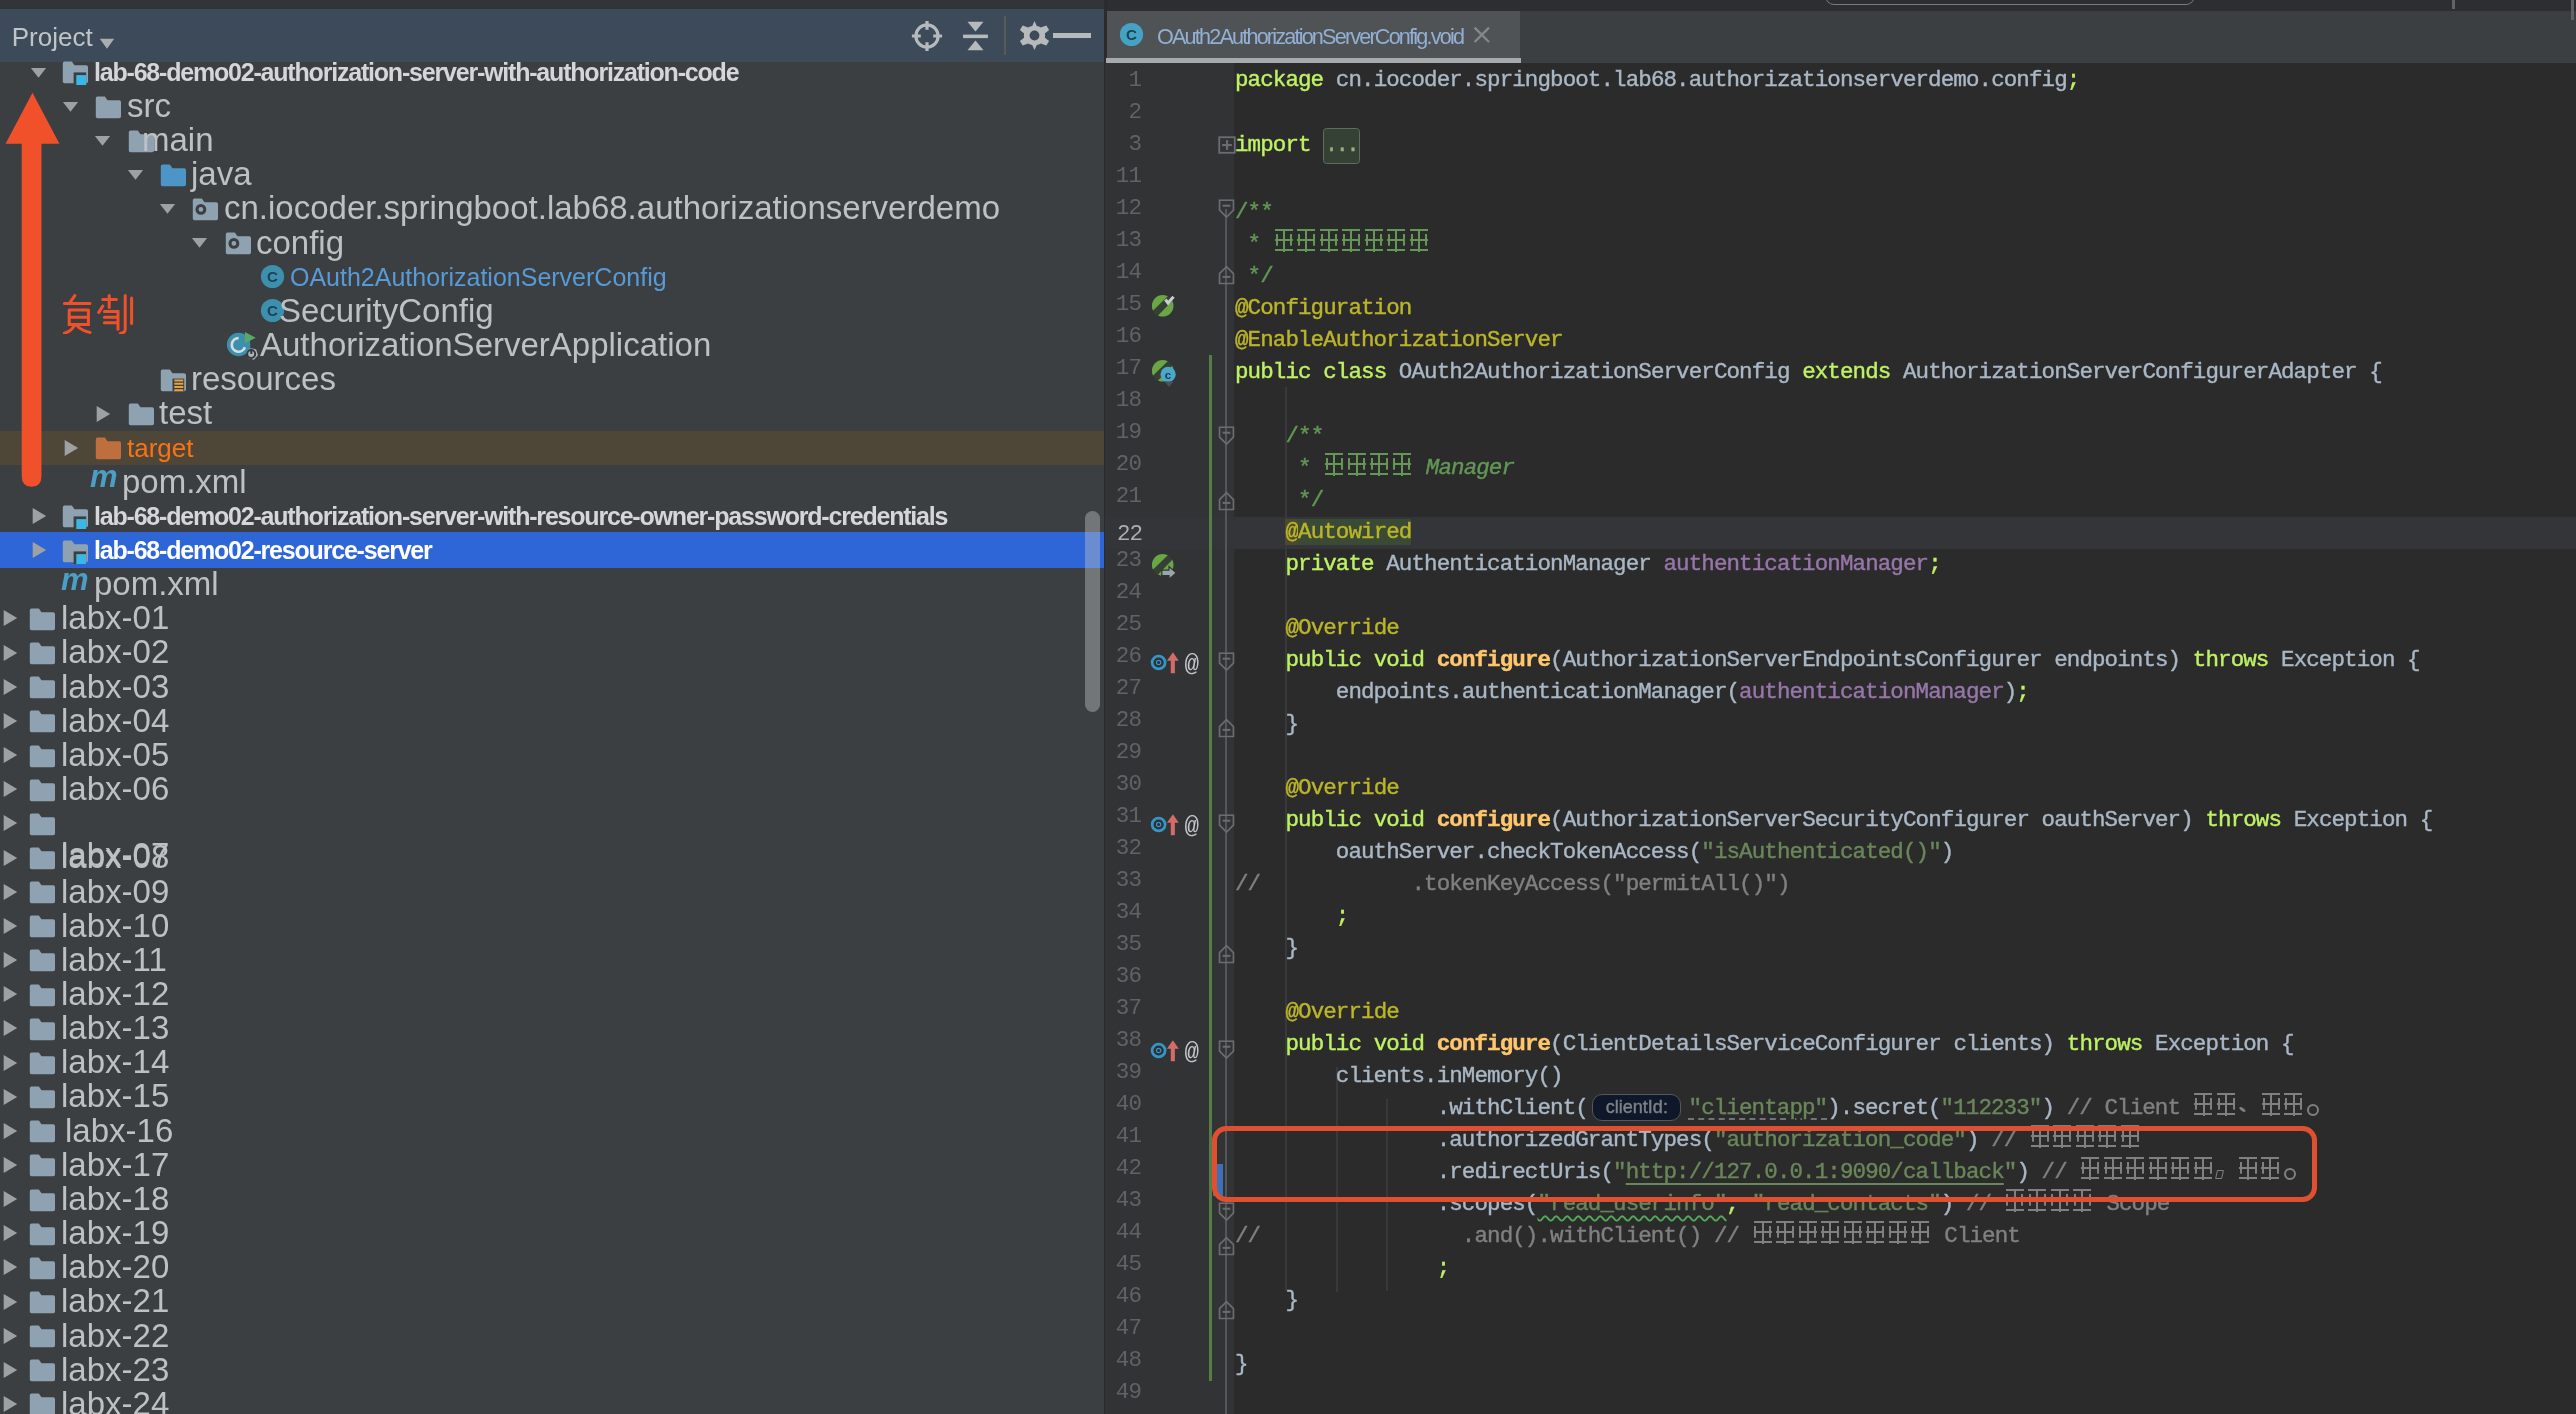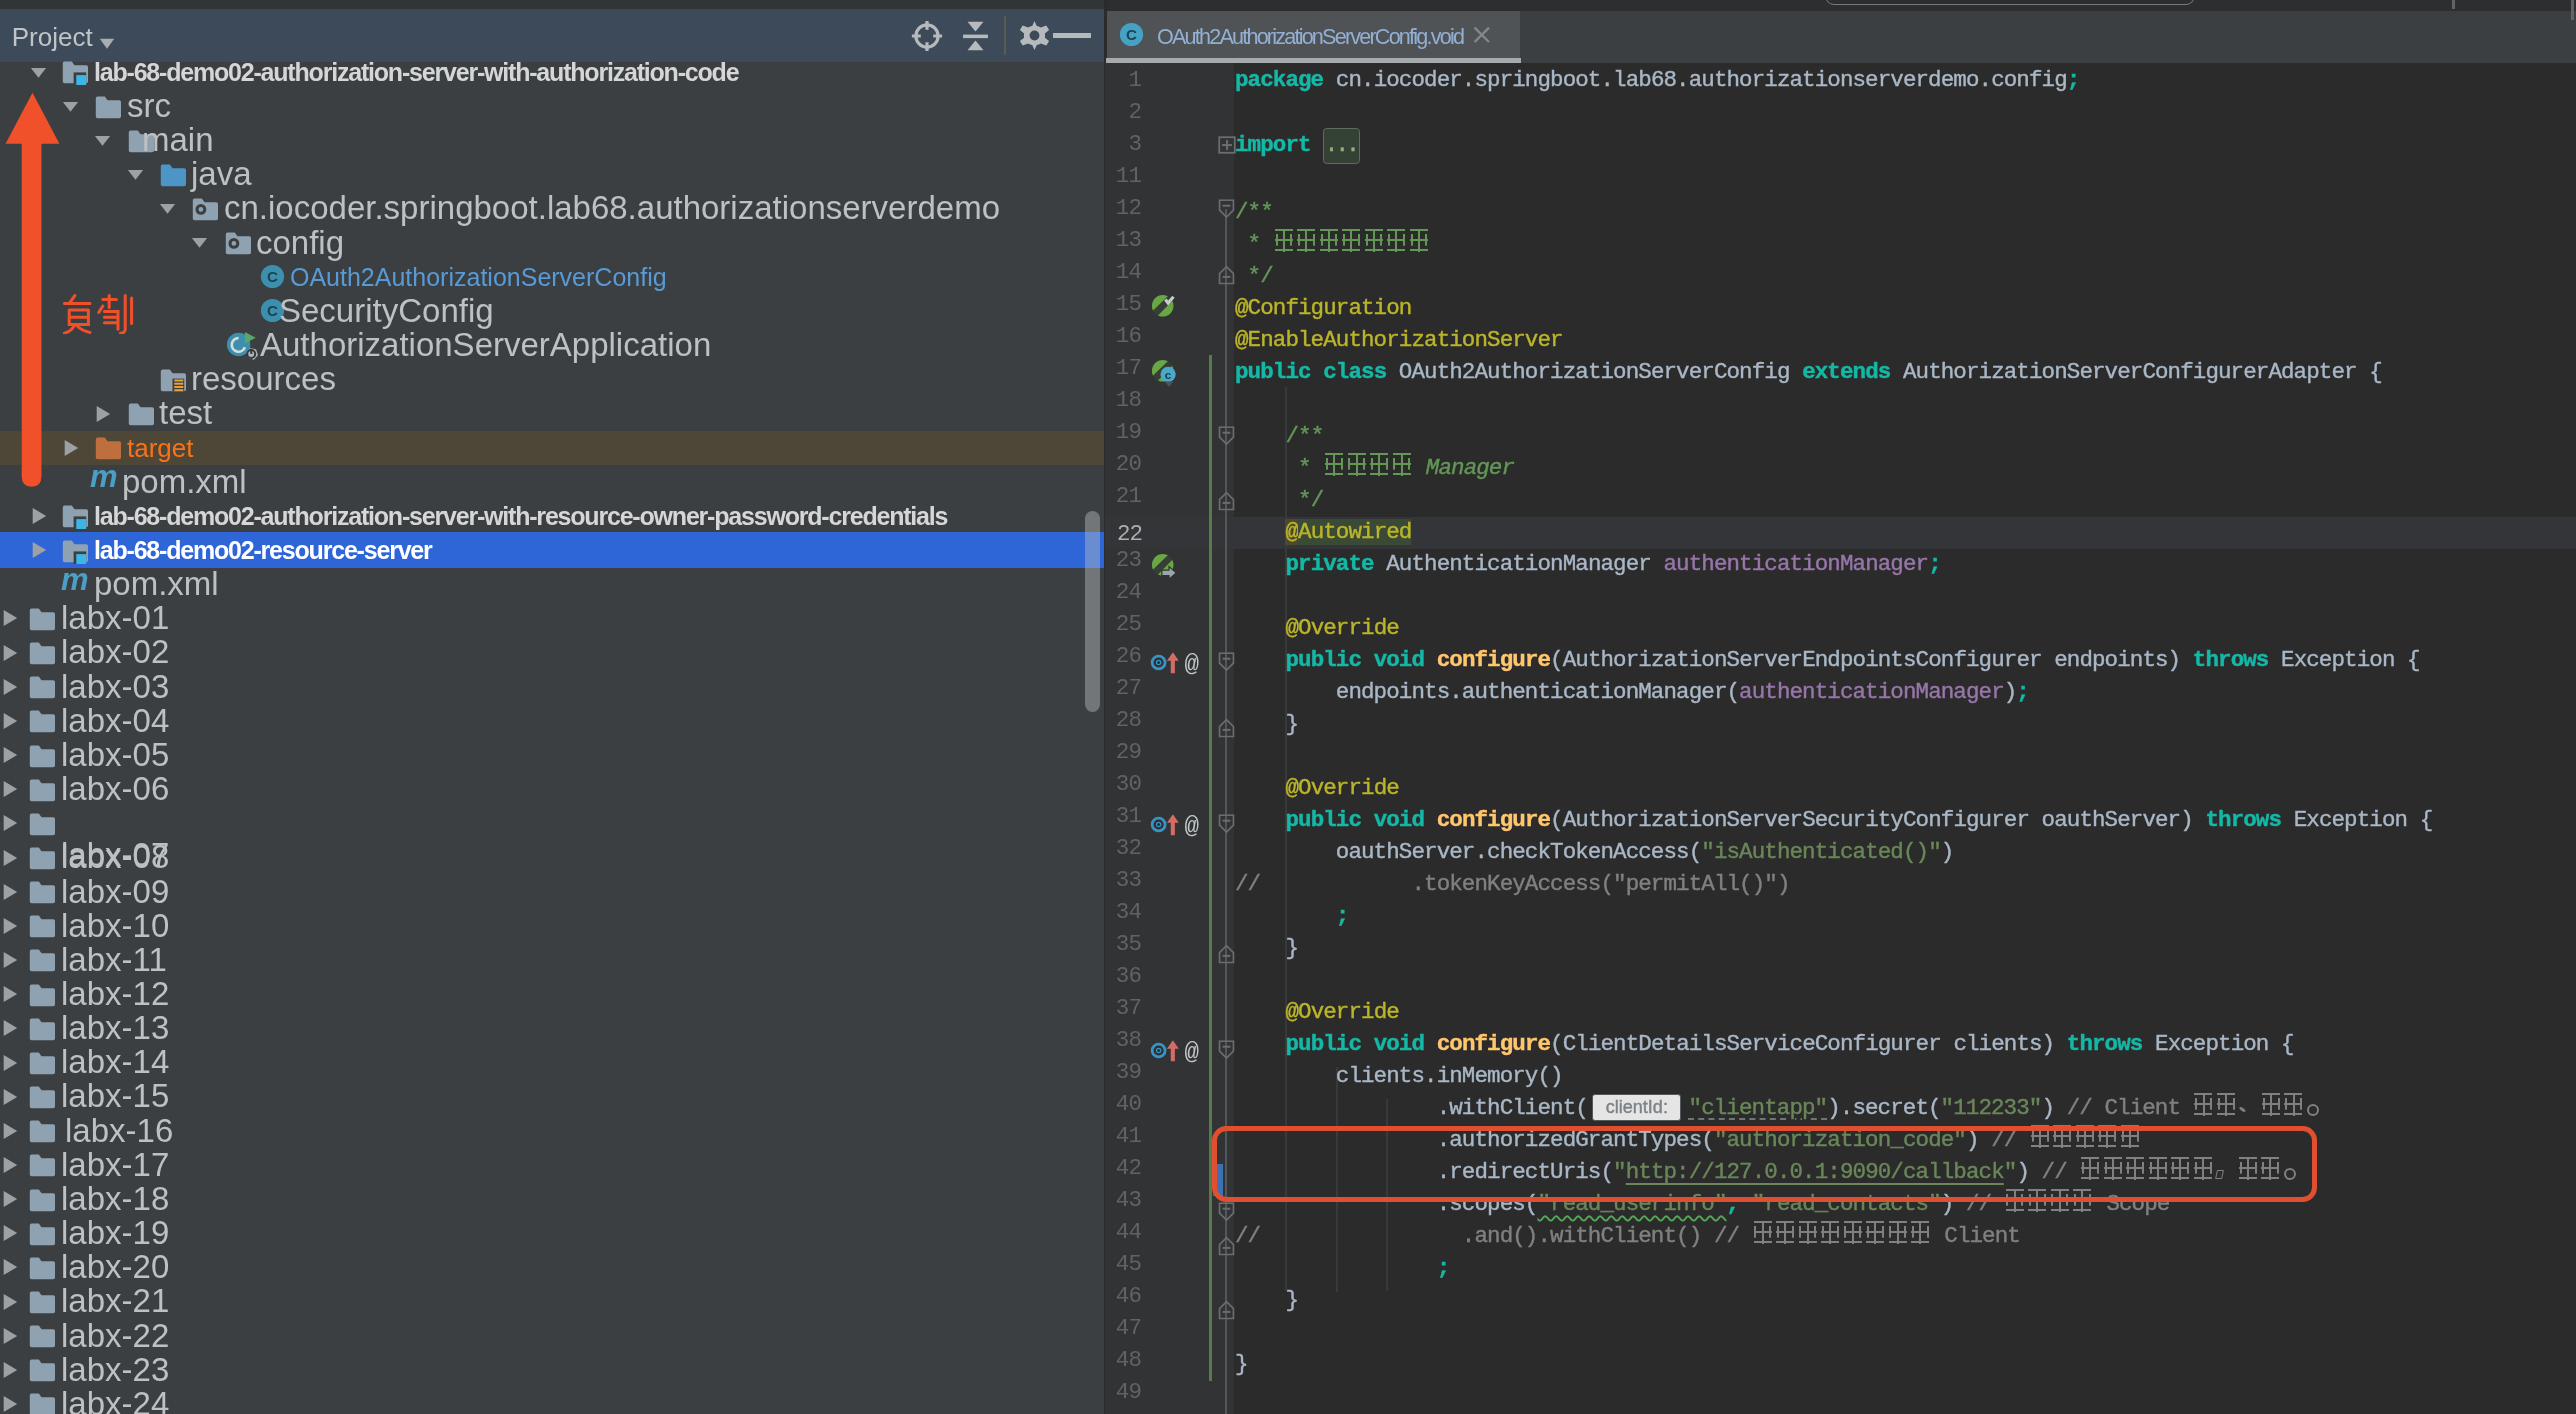--- a/index.html
+++ b/index.html
@@ -18,35 +18,35 @@
 
 
 #edtop { position:absolute; left:1107px; top:0; right:0; height:63px; background:#3c3f41; }
 #tab { position:absolute; left:1107px; top:10.8px; width:413px; height:47px; background:#4f5356; }
 #tabu { position:absolute; left:1106px; top:58px; width:415px; height:5.4px; background:#a6aaad; }
 #tab .fn { position:absolute; left:50px; top:13.5px; font-size:21.6px; letter-spacing:-1.8px; color:#93afd3; }
 #gutter { position:absolute; left:1105px; top:63px; width:129px; bottom:0; background:#313335; }
 #lnums { position:absolute; left:1107px; top:64px; width:34px; text-align:right;
   font:22.5px/32px "Liberation Mono"; letter-spacing:-0.9px; color:#606366; white-space:pre; }
 #code { position:absolute; left:1235px; top:64px; font:22.5px/32px "Liberation Mono"; letter-spacing:-0.9px; color:#a9b7c6; white-space:pre; -webkit-text-stroke:0.4px; }
-#code .k { color:#14b8a6; font-weight:bold; }
+#code .k { color:#bef264; font-weight:normal; }
 #code .m { color:#ffc66d; font-weight:bold; }
 #code .s { color:#6a8759; }
 #code .c { color:#808080; }
 #code .g { color:#629755; }
 #code .a { color:#bbb529; }
 #code .f { color:#9876aa; }
 #code .d2 { color:#a9b7c6; }
 #code .it { font-style:italic; }
 #code .ul { text-decoration:underline; text-underline-offset:4.5px; text-decoration-thickness:1.8px; }
 #code .du { text-decoration:underline dashed #6f7577; text-underline-offset:4.5px; text-decoration-thickness:1.8px; }
 #code .wavy { text-decoration:underline wavy #54a857; text-underline-offset:4.5px; text-decoration-thickness:1.8px; }
 #code .fold { display:inline-block; width:37px; text-align:center; background:#364135; border:0.9px solid #5c6e5c; border-radius:3.6px; color:#99ad7e;
   padding:0 0 1.8px 0; letter-spacing:-2.7px; text-indent:-1.8px; }
-#code .chip { display:inline-block; font-family:"Liberation Sans",sans-serif; background:#e5e5e5; border:0.9px solid #54585a; border-radius:3px; color:#7d8286;
+#code .chip { display:inline-block; font-family:"Liberation Sans",sans-serif; background:#0f172a; border:0.9px solid #54585a; border-radius:10px; color:#7d8286;
   font-size:18px; letter-spacing:0; width:89px; height:27px; line-height:25px; text-align:center; vertical-align:0.9px; margin-left:4.5px; margin-right:7.2px; }
 #code .hlb1 { background:#4c4a2e; }
 #code .hlb2 { background:#3b4a34; }
 
 
 .cj { display:inline-block; width:22.5px; height:22.5px; vertical-align:-1.8px; margin:0;
  background:
   linear-gradient(currentColor,currentColor) 1.8px 0/18px 2.3px no-repeat,
   linear-gradient(currentColor,currentColor) 1.8px 10px/18px 2.3px no-repeat,
   linear-gradient(currentColor,currentColor) 1.8px 20px/18px 2.3px no-repeat,

